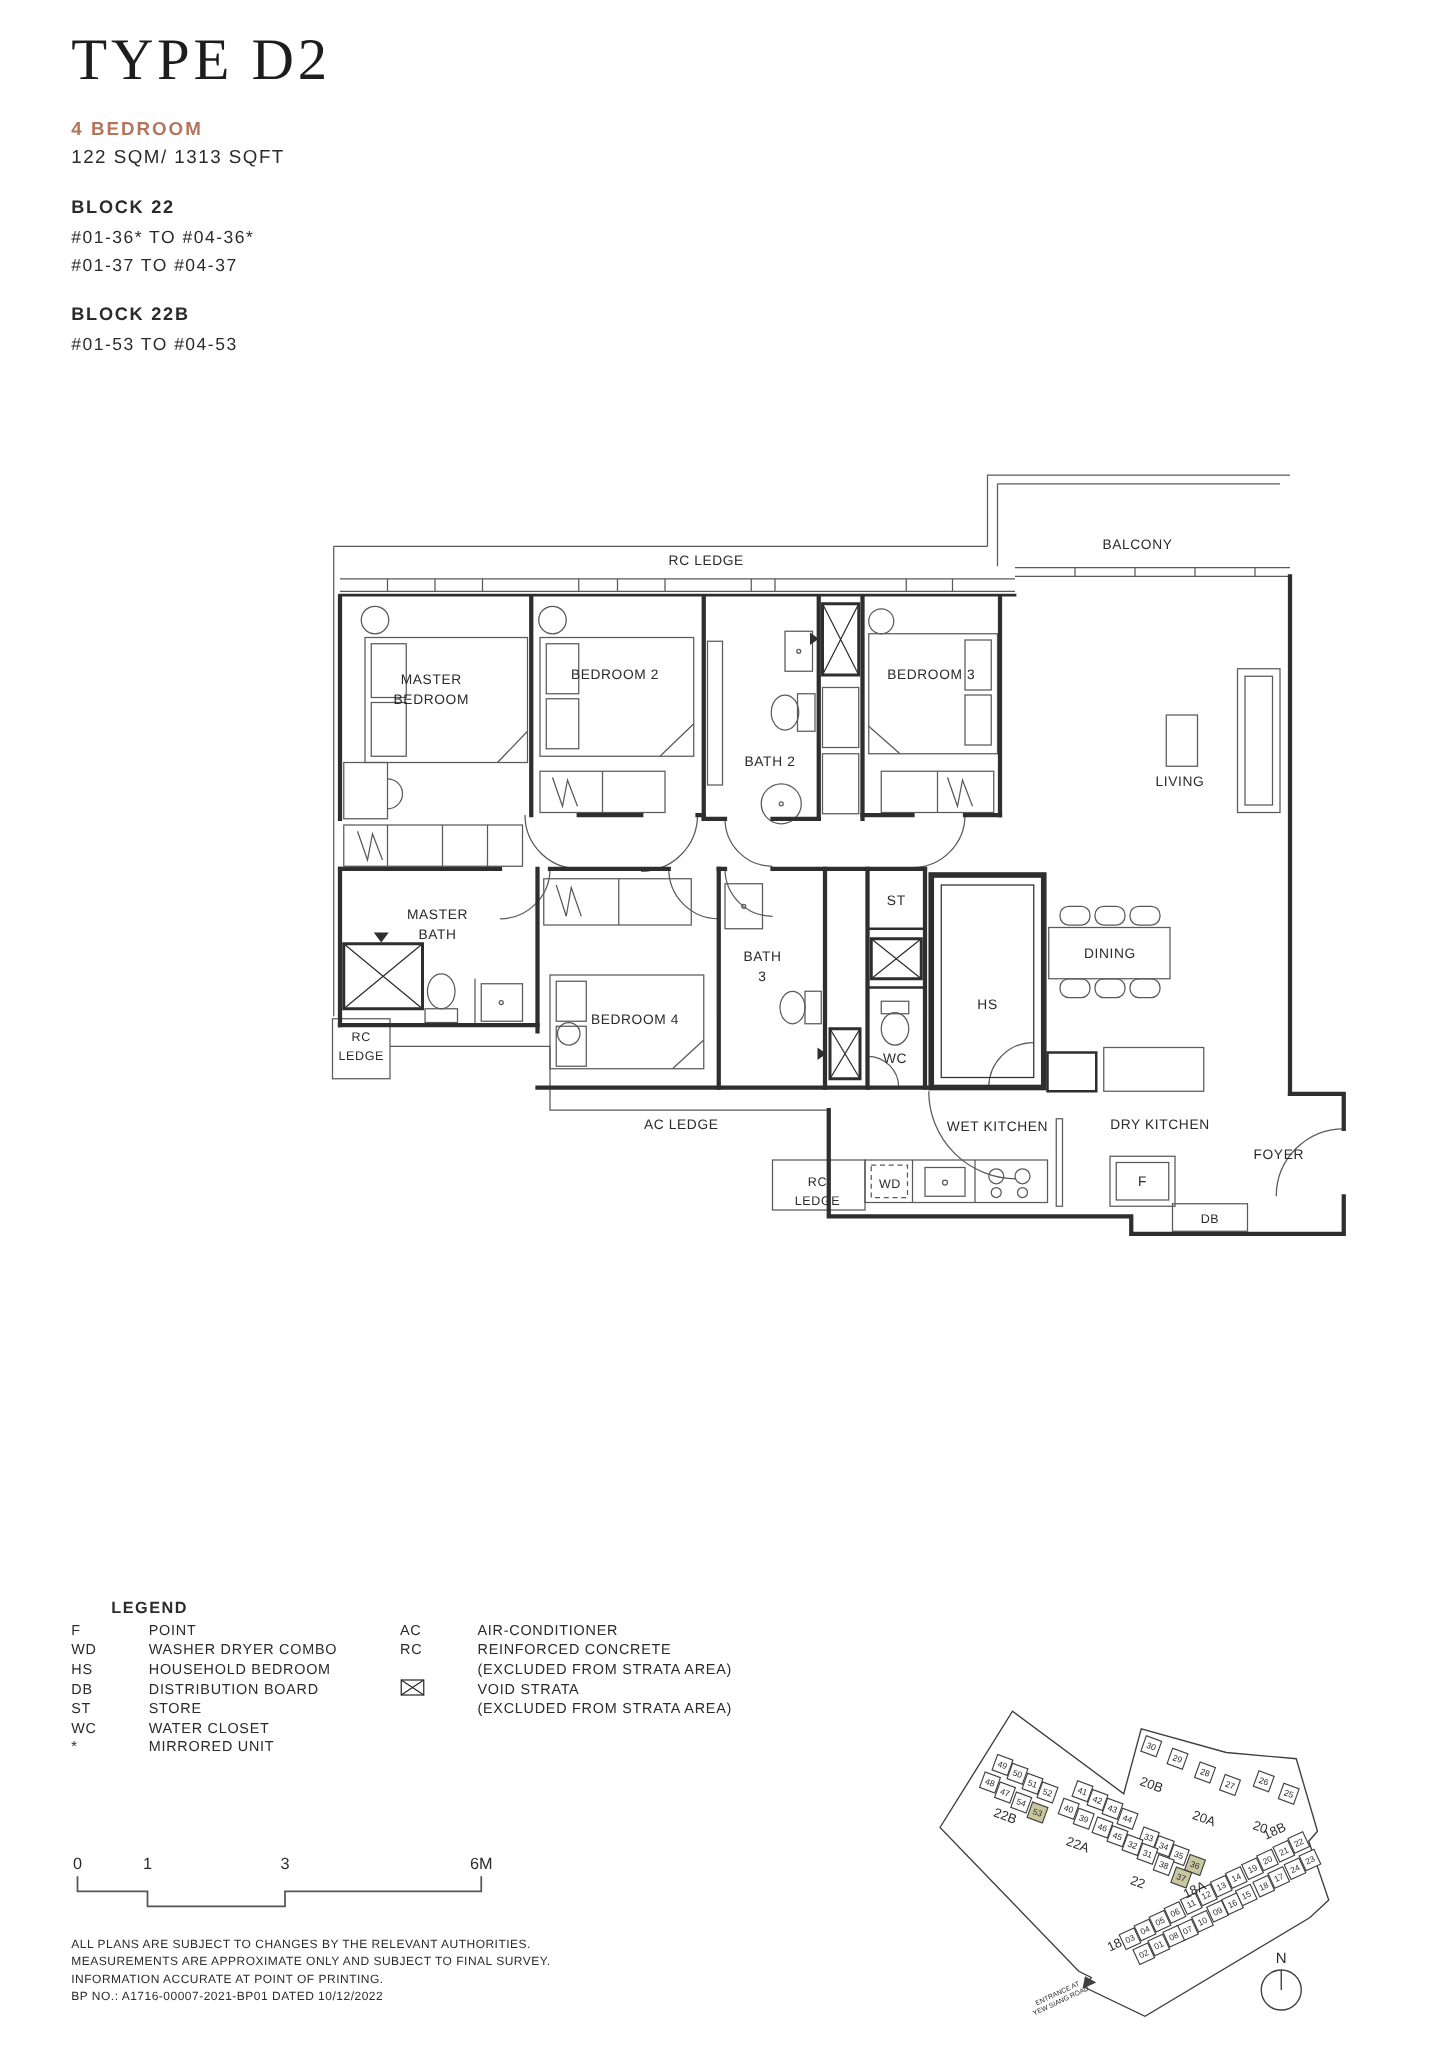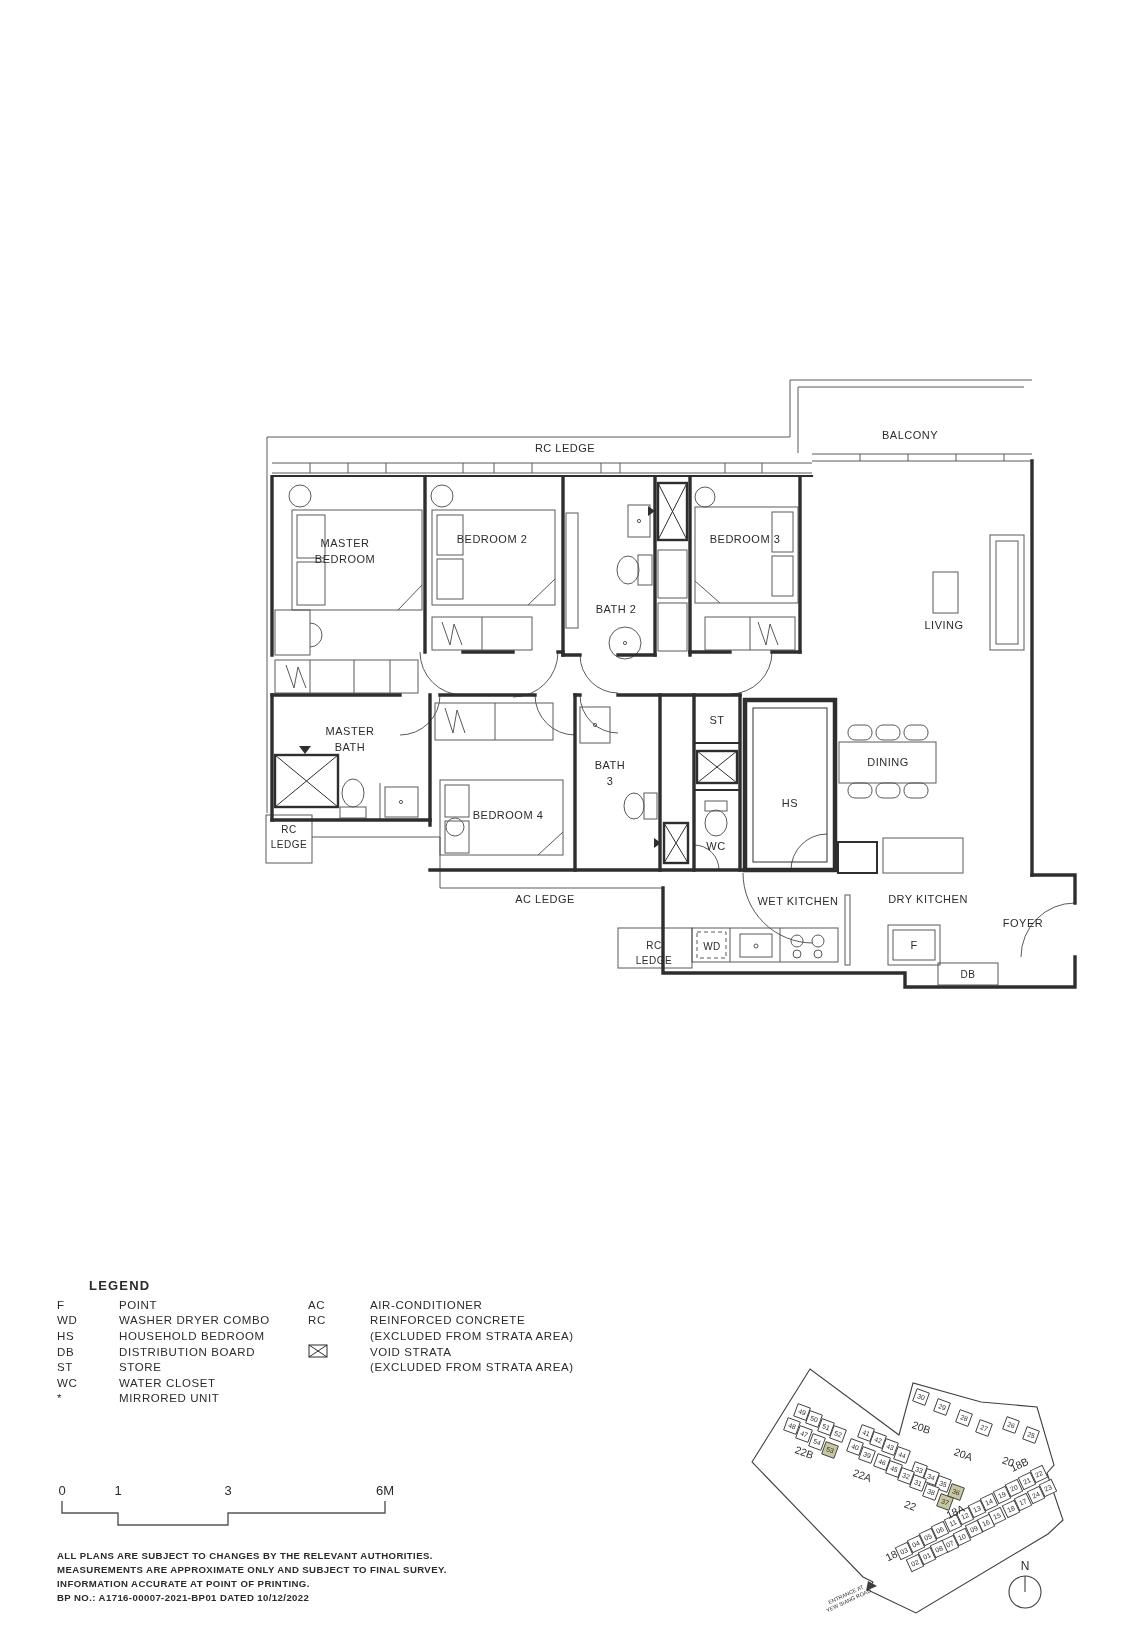--- a/index.html
+++ b/index.html
@@ -14,36 +14,50 @@
   .area{margin-top:5px;font-size:15px;letter-spacing:1.2px;color:#2b2b2b;}
   .blockgrp{margin-top:24px;}
   .blockname{font-size:14.5px;font-weight:bold;letter-spacing:1.4px;}
   .blockunit{font-size:14px;letter-spacing:1.2px;margin-top:7px;color:#2b2b2b;}
   
   svg text{font-family:"Liberation Sans","DejaVu Sans",sans-serif;fill:#2b2b2b;}
   
   .legend-title{left:57px;top:1278px;font-size:13px;font-weight:bold;letter-spacing:1.2px;padding-left:32px;}
   .leg-col{top:1297px;font-size:11.5px;letter-spacing:.6px;}
   .leg-col1{left:57px;width:250px;}
-  .leg-col2{left:308px;width:330px;}
+  .leg-col2{left:320px;width:330px;}
   .leg-row{display:flex;height:15.6px;align-items:center;}
   .leg-abbr{width:62px;flex:none;}
   .leg-label{flex:1;}
   .void-icon{display:inline-block;margin-right:2px;}
   
   .scale{left:57px;top:1483px;width:360px;height:46px;}
   .scale span{position:absolute;top:0;font-size:13px;transform:translateX(-50%);}
   
-  .disc{left:57px;top:1549px;width:480px;font-size:9.6px;letter-spacing:.4px;line-height:14px;color:#2b2b2b;font-weight:bold;}
+  .disc{left:57px;top:1549px;width:480px;font-size:9.6px;letter-spacing:.4px;line-height:14px;color:#2b2b2b;}
 </style>
 </head>
 <body>
 
 <div class="page">
 
+  <div class="abs hdr">
+    <h1 class="title">TYPE D2</h1>
+    <div class="bedroom" id="bedroom-label" style="color: rgb(179, 118, 92);">4 BEDROOM</div>
+    <div class="area">122 SQM/ 1313 SQFT</div>
+    <div class="blockgrp">
+      <div class="blockname">BLOCK 22</div>
+      <div class="blockunit">#01-36* TO #04-36*</div>
+      <div class="blockunit">#01-37 TO #04-37</div>
+    </div>
+    <div class="blockgrp">
+      <div class="blockname">BLOCK 22B</div>
+      <div class="blockunit">#01-53 TO #04-53</div>
+    </div>
+  </div>
 
   <svg class="abs" style="left:250px;top:355px;" width="850" height="650" viewBox="0 0 850 650">
     <g stroke="#5a5a5a" stroke-width="1" fill="none">
 
       <path d="M17,82 H540 M17,82 V458 M540,82 V25 H782"></path>
       <path d="M22,108 H562 M22,118 H562"></path>
       <path d="M60,108 V118 M98,108 V118 M136,108 V118 M213,108 V118 M244,108 V118 M282,108 V118 M351,108 V118 M370,108 V118 M475,108 V118 M512,108 V118"></path>
 
       <path d="M548,32 H774 M548,32 V98"></path>
       <path d="M562,99 H782 M562,106 H782 M610,99 V106 M658,99 V106 M706,99 V106 M754,99 V106"></path>

